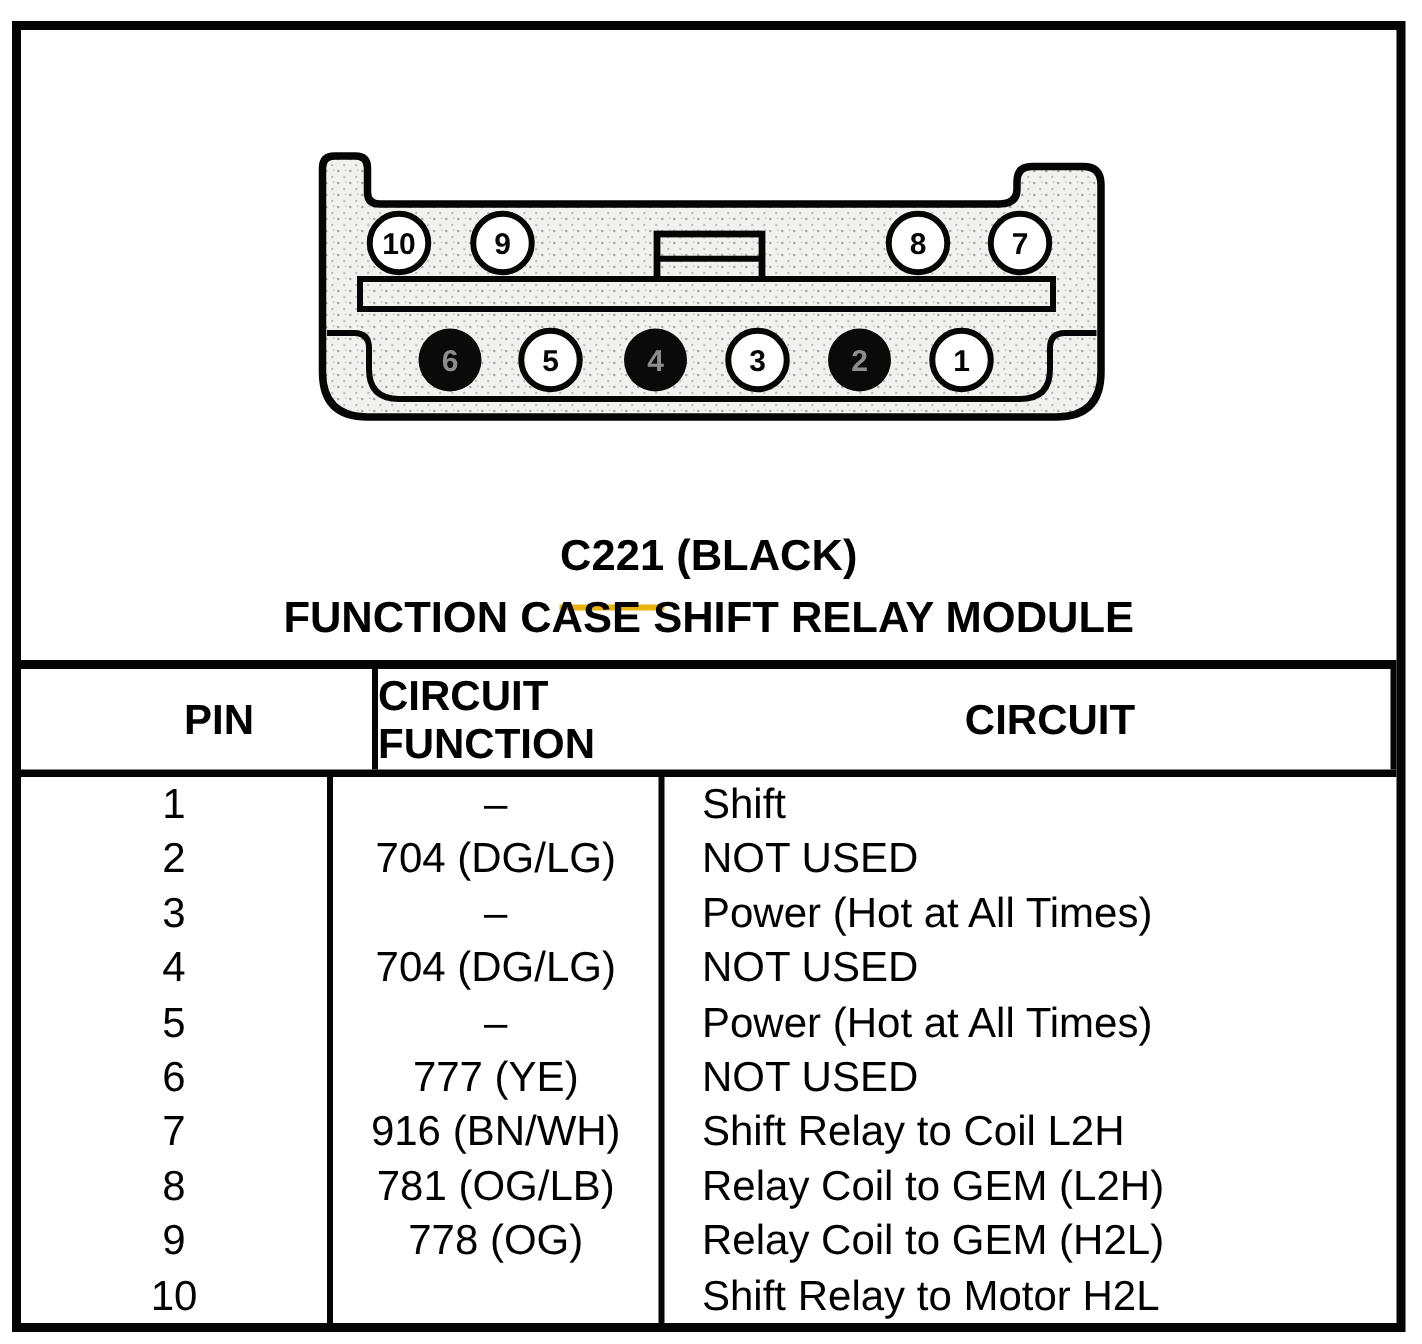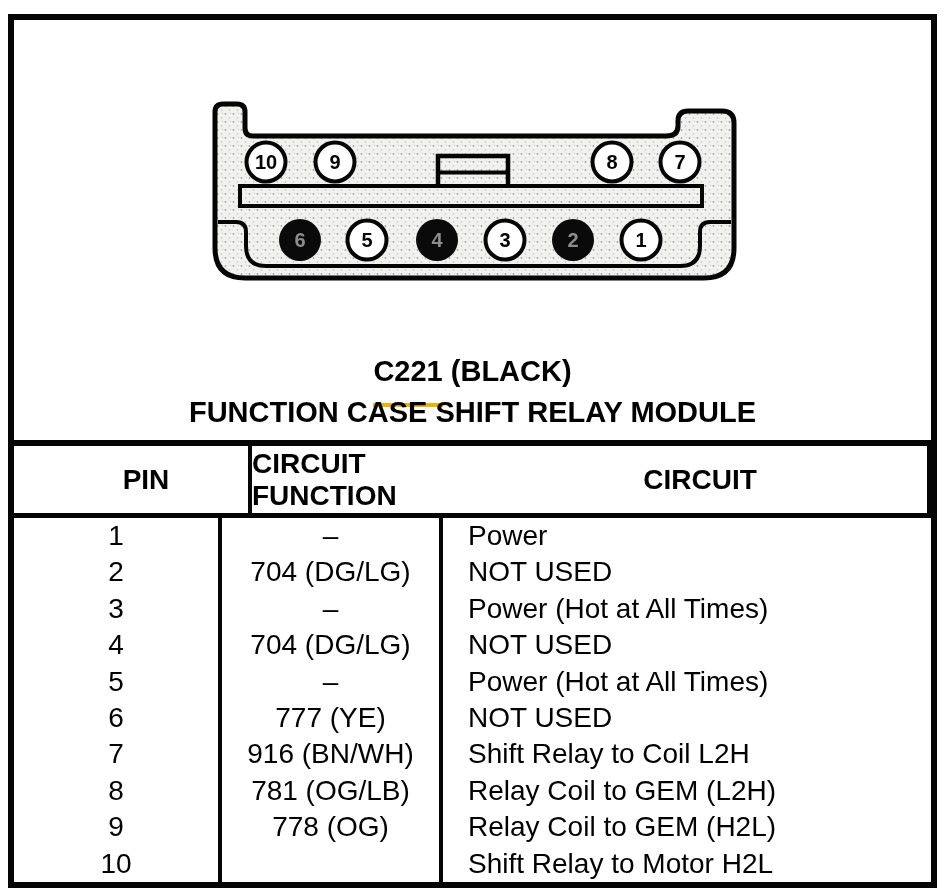--- a/index.html
+++ b/index.html
@@ -134,21 +134,21 @@
         <div class="cell">704 (DG/LG)</div>
         <div class="cell">–</div>
         <div class="cell">704 (DG/LG)</div>
         <div class="cell">–</div>
         <div class="cell">777 (YE)</div>
         <div class="cell">916 (BN/WH)</div>
         <div class="cell">781 (OG/LB)</div>
         <div class="cell">778 (OG)</div>
       </div>
       <div class="col col-fn">
-        <div class="cell">Power</div>
+        <div class="cell">Shift</div>
         <div class="cell">NOT USED</div>
         <div class="cell">Power (Hot at All Times)</div>
         <div class="cell">NOT USED</div>
         <div class="cell">Power (Hot at All Times)</div>
         <div class="cell">NOT USED</div>
         <div class="cell">Shift Relay to Coil L2H</div>
         <div class="cell">Relay Coil to GEM (L2H)</div>
         <div class="cell">Relay Coil to GEM (H2L)</div>
         <div class="cell">Shift Relay to Motor H2L</div>
       </div>

